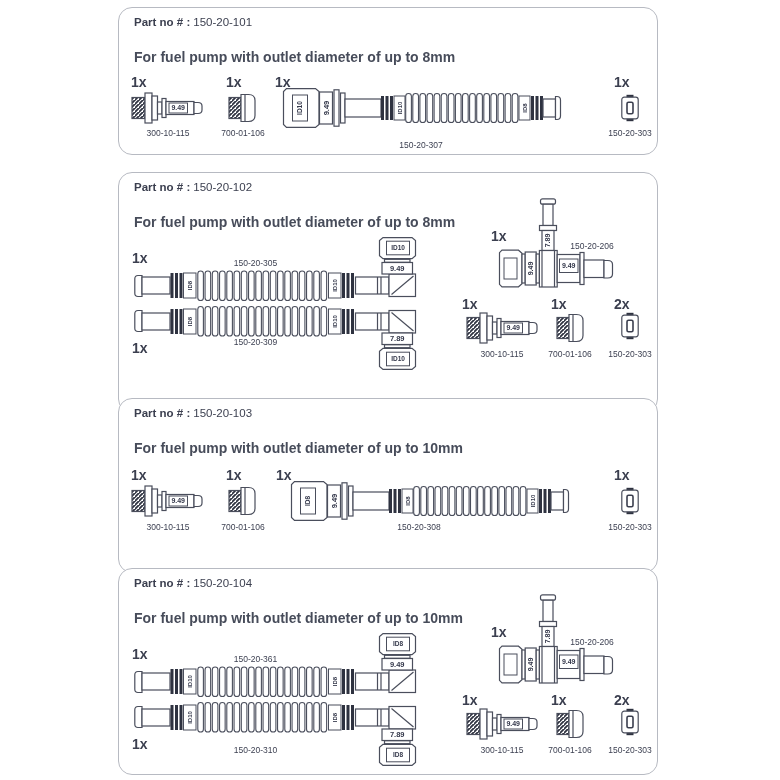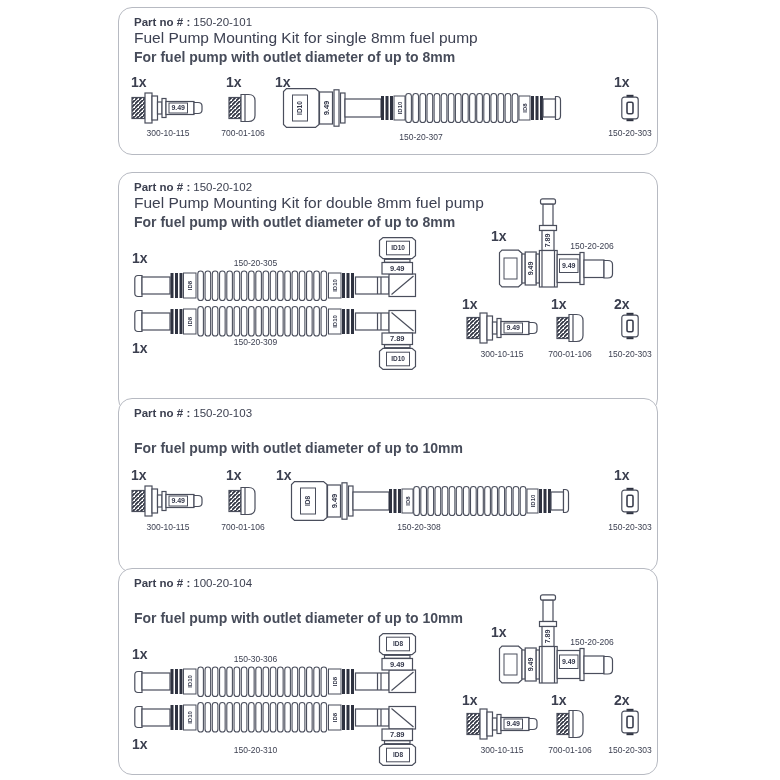--- a/index.html
+++ b/index.html
@@ -183,21 +183,20 @@
   </g>
 </defs>
 </svg>
 
 <div class="page">
 
   <section class="panel" style="top:7px;height:148px">
     <div class="pnline">
       <b>Part no # :</b><span>150-20-101</span>
     </div>
-    <div class="title">Fuel Pump Mounting Kit for single 8mm fuel pump</div>
     <div class="sub">For fuel pump with outlet diameter of up to 8mm</div>
 
     <div class="qty" style="left:12px;top:66px">1x</div>
     <svg class="c" style="left:12px;top:84px" width="72" height="32" viewBox="0 0 72 32">
       <use href="#g-fit300"></use>
       <text class="tb" x="47.2" y="18.4" text-anchor="middle">9.49</text>
     </svg>
     <div class="pl" style="left:13px;top:120px;width:72px">300-10-115</div>
 
     <div class="qty" style="left:107px;top:66px">1x</div>
@@ -207,34 +206,33 @@
     <div class="pl" style="left:88px;top:120px;width:72px">700-01-106</div>
 
     <div class="qty" style="left:156px;top:66px">1x</div>
     <svg class="c" style="left:164px;top:80px" width="278" height="40" viewBox="0 0 278 40">
       <use href="#g-hose"></use>
       <text class="t65" transform="rotate(-90 17 20)" x="17" y="22.3" text-anchor="middle">ID10</text>
       <text class="t75" transform="rotate(-90 43 20)" x="43" y="22.5" text-anchor="middle">9.49</text>
       <text class="t6" transform="rotate(-90 116.5 20)" x="116.5" y="22" text-anchor="middle">ID10</text>
       <text class="t6" transform="rotate(-90 241.5 20)" x="241.5" y="22" text-anchor="middle">ID8</text>
     </svg>
-    <div class="pl" style="left:263px;top:124px;width:78px">150-20-307</div>
+    <div class="pl" style="left:263px;top:132px;width:78px">150-20-307</div>
 
     <div class="qty" style="left:495px;top:66px">1x</div>
     <svg class="c" style="left:501px;top:86px" width="20" height="28" viewBox="0 0 20 28">
       <use href="#g-clip303"></use>
     </svg>
     <div class="pl" style="left:475px;top:120px;width:72px">150-20-303</div>
   </section>
 
   <section class="panel" style="top:172px;height:241px">
     <div class="pnline">
       <b>Part no # :</b><span>150-20-102</span>
     </div>
-    <div class="title">Fuel Pump Mounting Kit for double 8mm fuel pump</div>
     <div class="sub">For fuel pump with outlet diameter of up to 8mm</div>
 
     <div class="qty" style="left:13px;top:77px">1x</div>
     <div class="pl" style="left:89px;top:85px;width:95px">150-20-305</div>
     <svg class="c" style="left:15px;top:64px" width="282" height="64" viewBox="0 0 282 64">
       <use href="#g-elbow-up"></use>
       <text class="t6" transform="rotate(-90 55.8 48.5)" x="55.8" y="50.5" text-anchor="middle">ID8</text>
       <text class="t6" transform="rotate(-90 200.8 48.5)" x="200.8" y="50.5" text-anchor="middle">ID10</text>
       <text class="t75" x="263.2" y="33.6" text-anchor="middle">9.49</text>
       <text class="t65" x="264" y="13.4" text-anchor="middle">ID10</text>
@@ -310,26 +308,26 @@
 
     <div class="qty" style="left:495px;top:68px">1x</div>
     <svg class="c" style="left:501px;top:88px" width="20" height="28" viewBox="0 0 20 28">
       <use href="#g-clip303"></use>
     </svg>
     <div class="pl" style="left:475px;top:123px;width:72px">150-20-303</div>
   </section>
 
   <section class="panel" style="top:568px;height:207px">
     <div class="pnline">
-      <b>Part no # :</b><span>100-20-104</span>
+      <b>Part no # :</b><span>150-20-104</span>
     </div>
     <div class="sub">For fuel pump with outlet diameter of up to 10mm</div>
 
     <div class="qty" style="left:13px;top:77px">1x</div>
-    <div class="pl" style="left:89px;top:85px;width:95px">150-30-306</div>
+    <div class="pl" style="left:89px;top:85px;width:95px">150-20-361</div>
     <svg class="c" style="left:15px;top:64px" width="282" height="64" viewBox="0 0 282 64">
       <use href="#g-elbow-up"></use>
       <text class="t6" transform="rotate(-90 55.8 48.5)" x="55.8" y="50.5" text-anchor="middle">ID10</text>
       <text class="t6" transform="rotate(-90 200.8 48.5)" x="200.8" y="50.5" text-anchor="middle">ID8</text>
       <text class="t75" x="263.2" y="33.6" text-anchor="middle">9.49</text>
       <text class="t65" x="264" y="13.4" text-anchor="middle">ID8</text>
     </svg>
 
     <div class="qty" style="left:13px;top:167px">1x</div>
     <div class="pl" style="left:89px;top:176px;width:95px">150-20-310</div>

